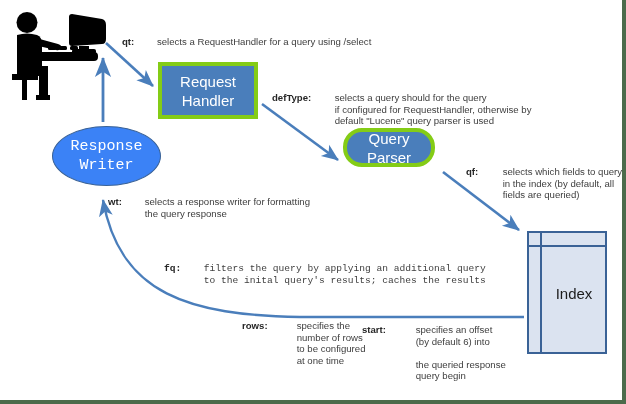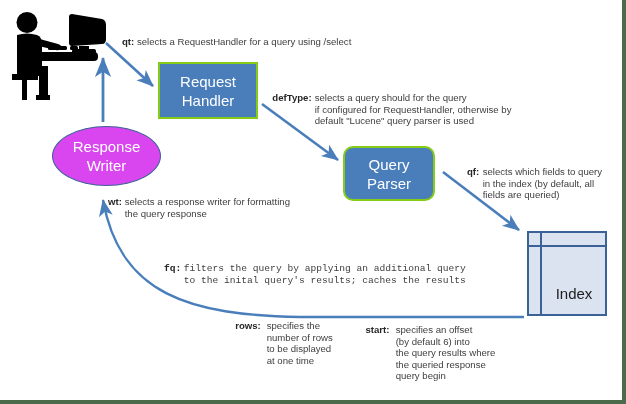--- a/index.html
+++ b/index.html
@@ -21,58 +21,59 @@
   #svg-layer {
     position: absolute;
     left: 0; top: 0;
     width: 626px;
     height: 404px;
   }
   .box-node {
     position: absolute;
     box-sizing: border-box;
     background: #4a7ebb;
-    border: 2px solid #84cc16;
+    border: 4px solid #84cc16;
     display: flex;
     align-items: center;
     justify-content: center;
   }
   .box-node .lbl {
     color: #ffffff;
     font-size: 15px;
     line-height: 19px;
     text-align: center;
   }
   #request-handler {
     left: 158px; top: 62px; width: 100px; height: 57px;
   }
   #query-parser {
-    left: 343px; top: 146px; width: 92px; height: 55px;
-    border-radius: 10px;
+    left: 343px; top: 128px; width: 92px; height: 39px;
+    border-radius: 19px;
   }
   #response-writer {
     position: absolute;
     left: 52px; top: 126px; width: 109px; height: 60px;
-    background: #d946ef;
+    background: #3b82f6;
     border: 1px solid #3a6296;
     border-radius: 50%;
     display: flex;
     align-items: center;
     justify-content: center;
     box-sizing: border-box;
+    font-family: Liberation Mono, monospace;
   }
   #response-writer .lbl {
     color: #ffffff;
     font-size: 15px;
     line-height: 19px;
     text-align: center;
   }
   #index-node {
     position: absolute;
-    left: 527px; top: 231px; width: 80px; height: 85px;
+    left: 527px; top: 231px; width: 80px; height: 123px;
     box-sizing: border-box;
     background: #dbe3f0;
     border: 2px solid #3a6296;
   }
   #index-node .band-top {
     position: absolute;
     left: 0; top: 12px; right: 0;
     height: 2px;
     background: #3a6296;
   }
@@ -96,36 +97,37 @@
     line-height: 11.6px;
     white-space: nowrap;
   }
   .anno .key {
     font-weight: bold;
     color: #262626;
   }
   .anno .body {
     display: inline-block;
     vertical-align: top;
+    margin-left: 20px;
   }
   .anno.stacked .key {
     display: inline-block;
     vertical-align: top;
-    text-align: center;
+    text-align: left;
   }
   #anno-qt   { left: 122px; top: 36px; }
   #anno-deftype { left: 272px; top: 92px; }
   #anno-deftype .key { width: 40px; }
   #anno-qf   { left: 466px; top: 166px; }
   #anno-qf .key { width: 14px; }
   #anno-wt   { left: 108px; top: 196px; }
   #anno-wt .key { width: 14px; }
   #anno-fq   { left: 164px; top: 263px; font-family: Liberation Mono, monospace; }
   #anno-fq .key { width: 14px; }
-  #anno-rows { left: 232px; top: 320px; }
+  #anno-rows { left: 242px; top: 320px; }
   #anno-rows .key { width: 32px; }
   #anno-start{ left: 362px; top: 324px; }
   #anno-start .key { width: 31px; }
   #person-icon {
     position: absolute;
     left: 6px; top: 8px; width: 106px; height: 106px;
   }
 </style>
 </head>
 <body>
@@ -251,29 +253,29 @@
       <span>filters the query by applying an additional query</span><br>
       <span>to the inital query's results; caches the results</span>
     </span>
   </div>
 
   <div class="anno stacked" id="anno-rows">
     <span class="key">rows:</span>
     <span class="body">
       <span>specifies the</span><br>
       <span>number of rows</span><br>
-      <span>to be displayed</span><br>
+      <span>to be configured</span><br>
       <span>at one time</span>
     </span>
   </div>
 
   <div class="anno stacked" id="anno-start">
     <span class="key">start:</span>
     <span class="body">
       <span>specifies an offset</span><br>
       <span>(by default 6) into</span><br>
-      <span>the query results where</span><br>
+      <br>
       <span>the queried response</span><br>
       <span>query begin</span>
     </span>
   </div>
 
 </div>
 
 </body></html>

